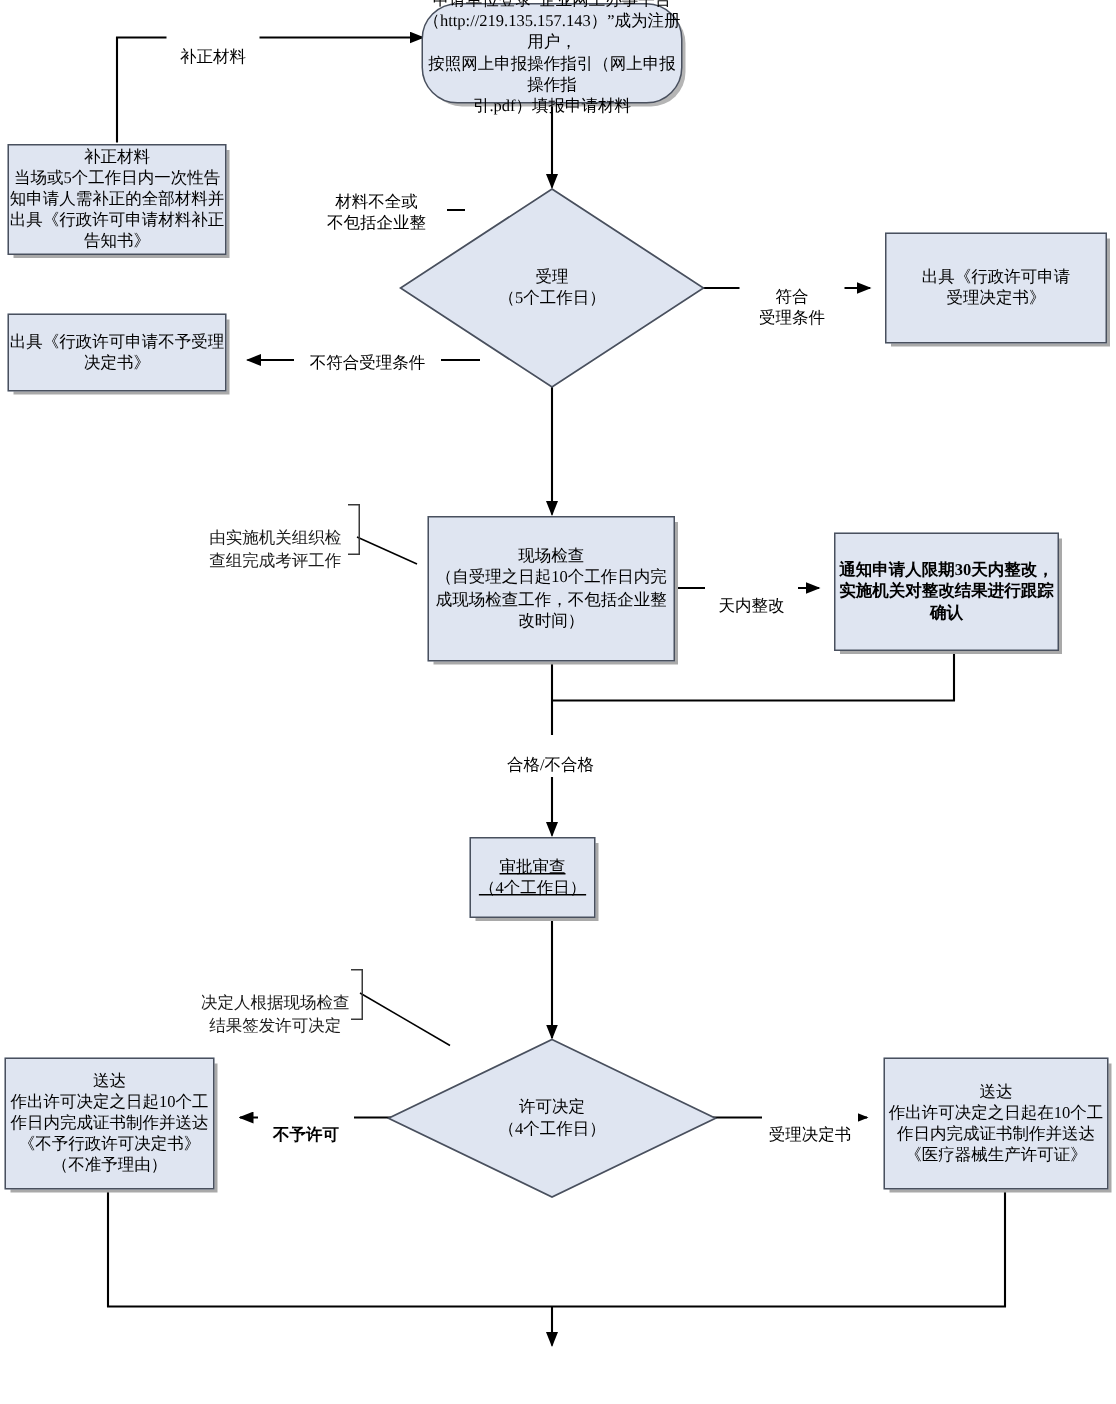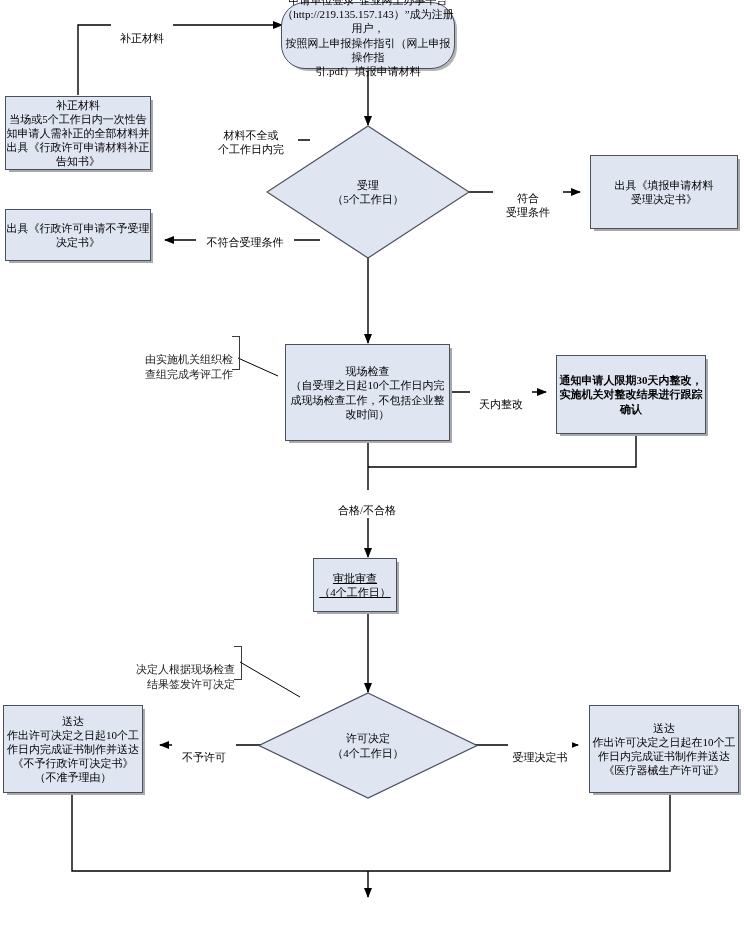--- a/index.html
+++ b/index.html
@@ -61,21 +61,21 @@
   }
   .node.decision .txt {
     position: relative;
     z-index: 2;
   }
   .note {
     position: absolute;
     box-sizing: border-box;
     font-size: 11px;
     line-height: 1.3;
-    text-align: right;
+    text-align: center;
     color: #1a1a1a;
     padding: 2px 7px 2px 4px;
     border: none;
     white-space: pre-line;
   }
   .note .bracket {
     position: absolute;
     right: 0;
     top: 0;
     bottom: 0;
@@ -166,21 +166,21 @@
 
   <div class="node decision" style="left:266px; top:125px; width:204px; height:134px;">
     <svg class="diamond-shape" viewBox="0 0 204 134" preserveAspectRatio="none">
       <polygon points="102,1 203,67 102,133 1,67" fill="#dfe5f1" stroke="#49505e" stroke-width="1.2"></polygon>
     </svg>
     <span class="txt">受理
 （5个工作日）</span>
   </div>
 
   <div class="node" style="left:590px; top:155px; width:148px; height:74px;">
-    <span class="txt">出具《填报申请材料
+    <span class="txt">出具《行政许可申请
 受理决定书》</span>
   </div>
 
   <div class="node" style="left:285px; top:344px; width:165px; height:97px;">
     <span class="txt">现场检查
 （自受理之日起10个工作日内完
 成现场检查工作，不包括企业整
 改时间）</span>
   </div>
 
@@ -233,41 +233,41 @@
 结果签发许可决定</span>
     <span class="bracket"></span>
   </div>
 
   <div class="edge-label" style="left:111px; top:18px; width:60px;">
     <span>补正材料</span>
   </div>
 
   <div class="edge-label" style="left:204px; top:115px; width:92px;">
     <span>材料不全或
-个工作日内完</span>
+不包括企业整</span>
   </div>
 
   <div class="edge-label" style="left:493px; top:178px; width:68px;">
     <span>符合
 受理条件</span>
   </div>
 
   <div class="edge-label" style="left:196px; top:222px; width:96px;">
     <span>不符合受理条件</span>
   </div>
 
   <div class="edge-label" style="left:470px; top:384px; width:60px;">
     <span>天内整改</span>
   </div>
 
   <div class="edge-label" style="left:328px; top:490px; width:76px;">
     <span>合格/不合格</span>
   </div>
 
-  <div class="edge-label" style="left:172px; top:737px; width:62px;">
+  <div class="edge-label" style="left:172px; top:737px; width:62px;font-weight:bold;">
     <span>不予许可</span>
   </div>
 
   <div class="edge-label" style="left:508px; top:737px; width:62px;">
     <span>受理决定书</span>
   </div>
 
 </div>
 
 </body></html>

